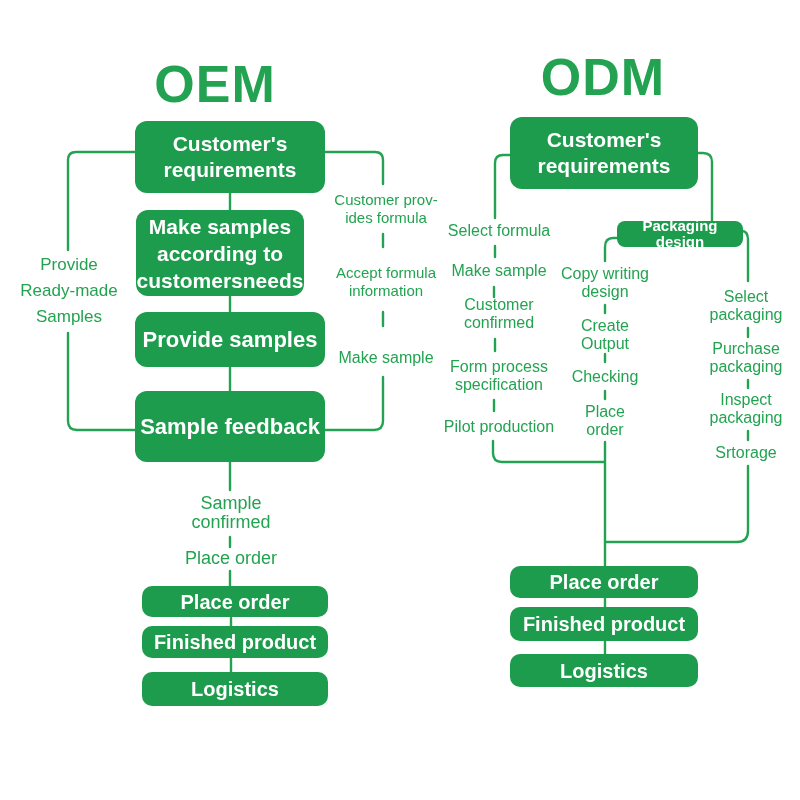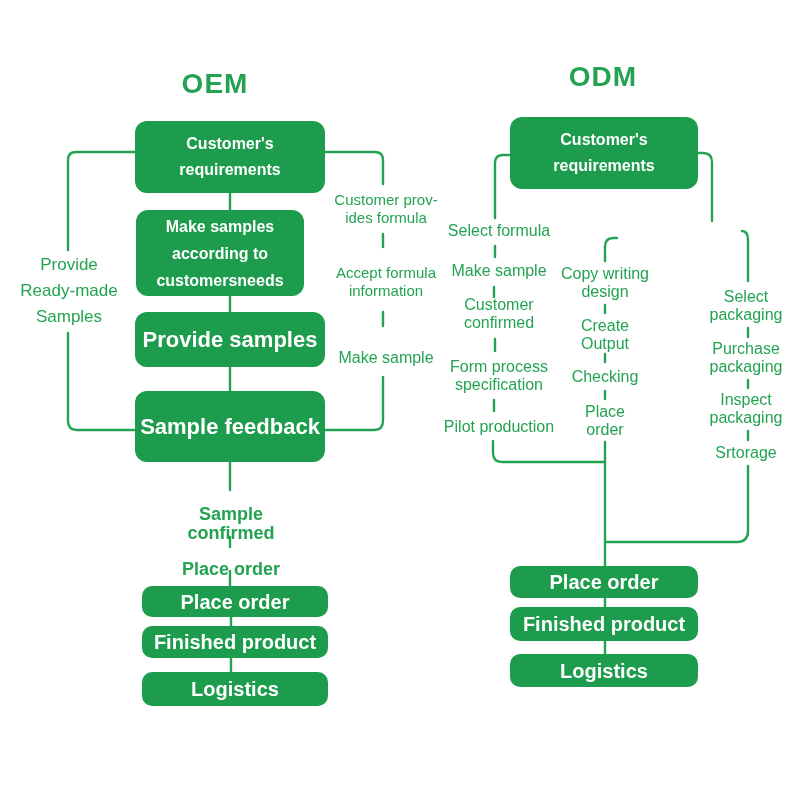--- a/index.html
+++ b/index.html
@@ -10,38 +10,38 @@
   }
   html,body{margin:0;padding:0;background:var(--bg);}
   .canvas{
     position:relative;width:800px;height:800px;background:var(--bg);
     font-family:"Liberation Sans",sans-serif;overflow:hidden;
   }
   .connectors{position:absolute;left:0;top:0;width:800px;height:800px;}
   .connectors path{stroke:var(--label-green);stroke-width:2.4;fill:none;stroke-linecap:round;}
   .title{
     position:absolute;color:var(--label-green);font-weight:700;
-    font-size:28px;text-align:center;line-height:44px;letter-spacing:1px;
+    font-size:52px;text-align:center;line-height:44px;letter-spacing:1px;
   }
   .box{
     position:absolute;background:var(--box-green);color:var(--box-text);
     display:flex;align-items:center;justify-content:center;text-align:center;
     white-space:pre-line;font-weight:600;
   }
-  .box-big{border-radius:12px;font-size:16px;line-height:26px;}
+  .box-big{border-radius:12px;font-size:21px;line-height:26px;}
   .box-slim{border-radius:10px;font-size:20px;line-height:22px;}
   .box-mini{border-radius:8px;font-size:15px;line-height:16px;font-weight:600;}
   .label{
     position:absolute;color:var(--label-green);font-weight:400;
     text-align:center;white-space:pre-line;
   }
   .lbl-15{font-size:15px;line-height:18px;}
   .lbl-16{font-size:16px;line-height:18px;}
   .lbl-17{font-size:17px;line-height:26px;}
-  .lbl-bold{font-size:18px;line-height:19px;font-weight:700;margin-top:11px;}
+  .lbl-bold{font-size:18px;line-height:19px;font-weight:400;}
 </style>
 </head>
 <body>
 
 <div class="canvas">
 
   <svg class="connectors" viewBox="0 0 800 800" xmlns="http://www.w3.org/2000/svg">
 
     <path d="M230,193 V210"></path>
     <path d="M230,295 V312"></path>
@@ -119,20 +119,21 @@
 
   <div class="box box-slim" style="left:142px;top:626px;width:186px;height:32px;">Finished product</div>
 
   <div class="box box-slim" style="left:142px;top:672px;width:186px;height:34px;">Logistics</div>
 
   <div class="title" style="left:533px;top:55px;width:140px;">ODM</div>
 
   <div class="box box-big" style="left:510px;top:117px;width:188px;height:72px;">Customer's
 requirements</div>
 
+  <div class="box box-mini" style="left:617px;top:221px;width:126px;height:26px;">Packaging design</div>
 
   <div class="label lbl-16" style="left:429px;top:222px;width:140px;">Select formula</div>
   <div class="label lbl-16" style="left:429px;top:262px;width:140px;">Make sample</div>
   <div class="label lbl-16" style="left:429px;top:296px;width:140px;text-align:center;">Customer
 confirmed</div>
   <div class="label lbl-16" style="left:429px;top:358px;width:140px;">Form process
 specification</div>
   <div class="label lbl-16" style="left:429px;top:418px;width:140px;">Pilot production</div>
 
   <div class="label lbl-16" style="left:535px;top:265px;width:140px;">Copy writing

